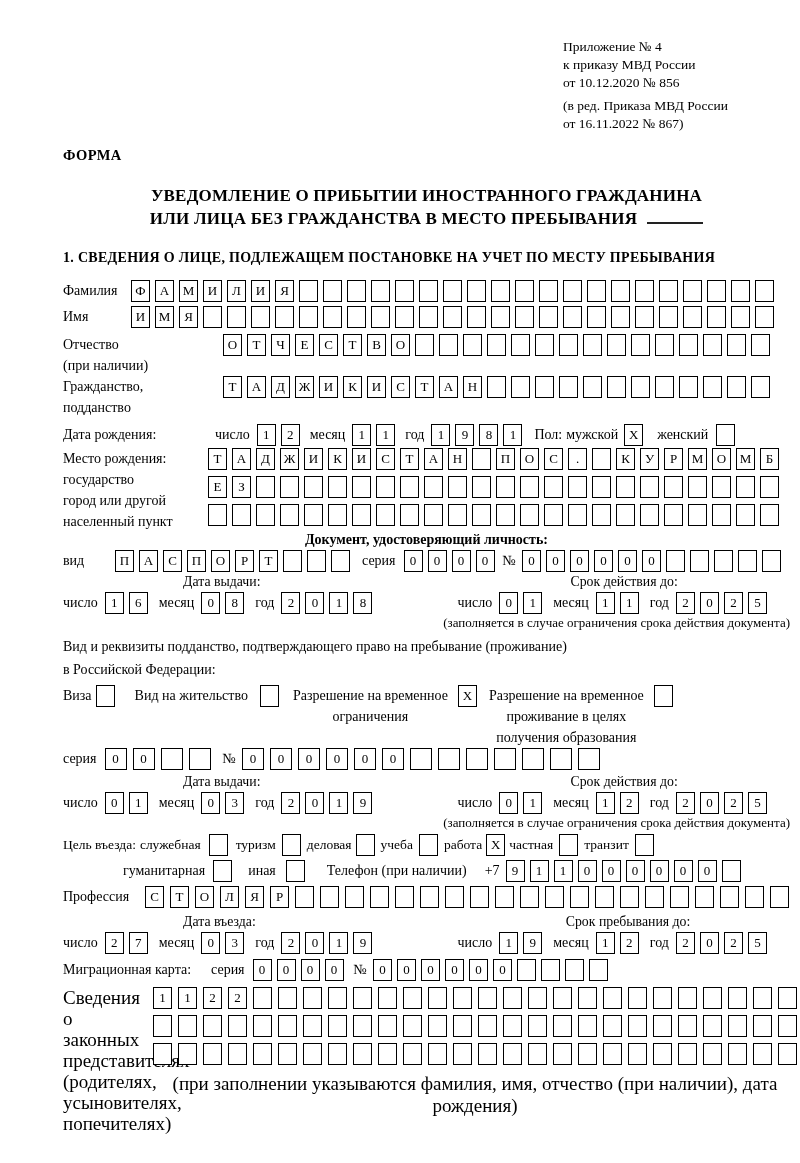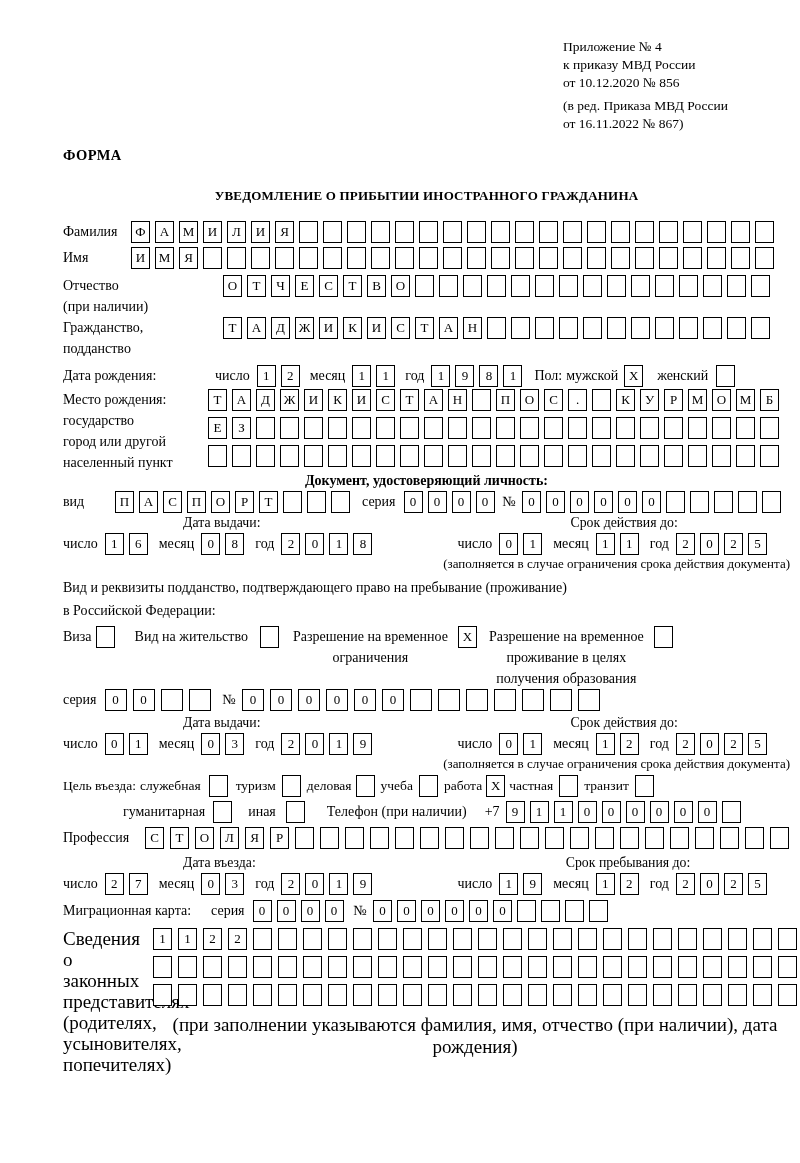--- a/index.html
+++ b/index.html
@@ -2,21 +2,21 @@
 <html><head>
 <meta charset="utf-8">
 <style>
   *{box-sizing:border-box;margin:0;padding:0}
   html,body{width:800px;height:1163px}
   body{background:#fff;color:#000;font-family:"Liberation Serif",serif;font-size:14px;overflow:hidden}
   .page{width:800px;height:1163px;padding:38px 10px 0 63px}
   .hdr{margin-left:500px;font-size:13.5px;line-height:18px}
   .hdr-g2{margin-top:5px}
   .forma{margin-top:14px;padding-right:28px;font-weight:700;font-size:14.5px;letter-spacing:.4px}
-  .title{margin-top:20px;text-align:center;font-weight:700;font-size:13px;line-height:23px;letter-spacing:.2px}
+  .title{margin-top:20px;text-align:center;font-weight:700;font-size:17px;line-height:23px;letter-spacing:.2px}
   .blank-line{display:inline-block;width:56px;height:5px;border-bottom:2px solid #222;margin-left:10px}
   .sect{margin-top:20px;font-weight:700;font-size:14px;letter-spacing:.3px;white-space:nowrap}
   .frow{display:flex;align-items:center}
   .top{align-items:flex-start}
   .cells{display:inline-flex;gap:5px}
   .cells.g6{gap:6px}
   .cell{flex:0 0 auto;width:19px;height:22px;border:1.5px solid #000;display:flex;align-items:center;justify-content:center;font-size:13px;background:#fff;font-family:"Liberation Serif",serif}
   .big .cell{width:22px}
   .lab{flex:0 0 auto}
   .w52{width:52px}.w68{width:68px}.w82{width:82px}.w90{width:90px}.w145{width:145px}.w152{width:152px}.w160{width:160px}
@@ -46,22 +46,24 @@
     <div>Приложение № 4</div>
     <div>к приказу МВД России</div>
     <div>от 10.12.2020 № 856</div>
     <div class="hdr-g2">(в ред. Приказа МВД России</div>
     <div>от 16.11.2022 № 867)</div>
   </div>
   <div class="forma">ФОРМА</div>
 
   <div class="title">
     <div>УВЕДОМЛЕНИЕ О ПРИБЫТИИ ИНОСТРАННОГО ГРАЖДАНИНА</div>
-  </div>
-
+    <div><span>ИЛИ ЛИЦА БЕЗ ГРАЖДАНСТВА В МЕСТО ПРЕБЫВАНИЯ</span><span class="blank-line"></span></div>
+  </div>
+
+  <div class="sect">1. СВЕДЕНИЯ О ЛИЦЕ, ПОДЛЕЖАЩЕМ ПОСТАНОВКЕ НА УЧЕТ ПО МЕСТУ ПРЕБЫВАНИЯ</div>
 
   <div class="frow mt14">
     <span class="lab w68">Фамилия</span>
     <span class="cells">
         <span class="cell">Ф</span>
         <span class="cell">А</span>
         <span class="cell">М</span>
         <span class="cell">И</span>
         <span class="cell">Л</span>
         <span class="cell">И</span>

